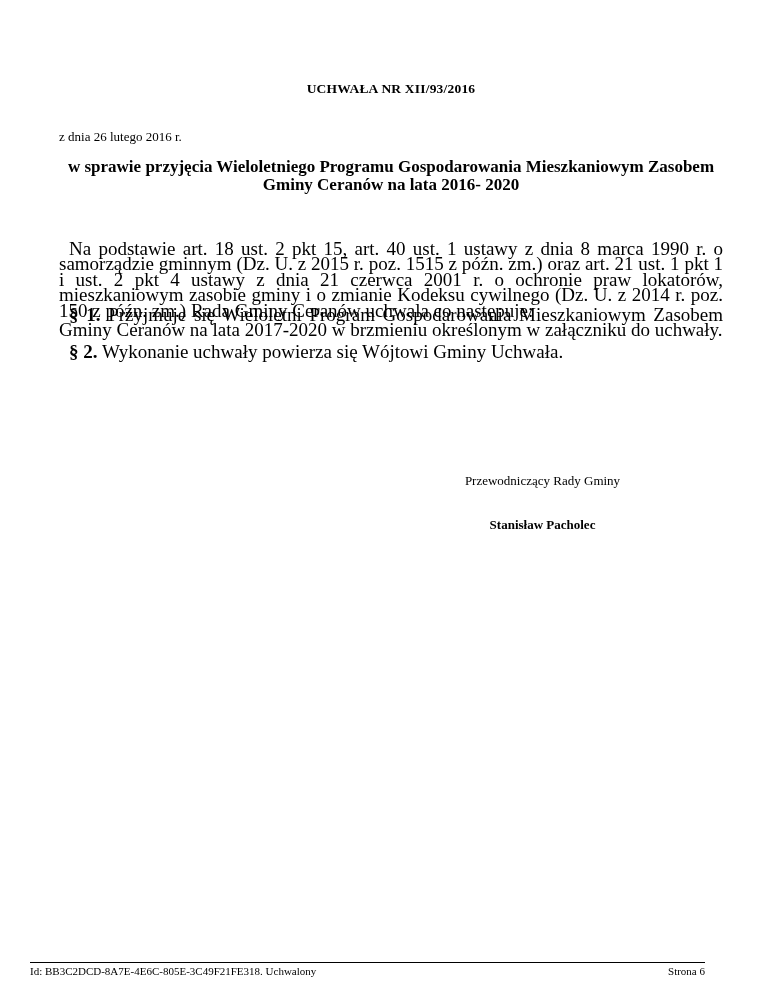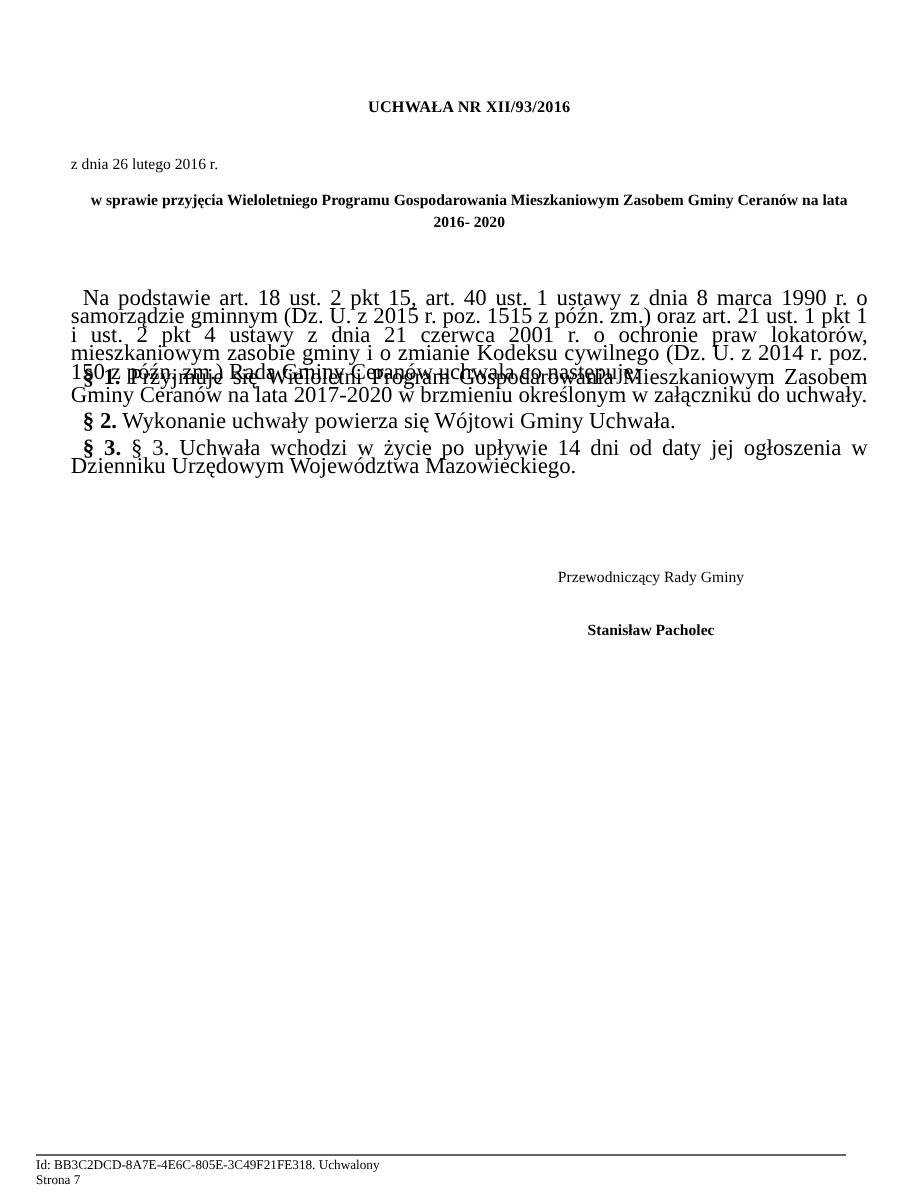--- a/index.html
+++ b/index.html
@@ -29,21 +29,21 @@
   .doc-date {
     top: 128px;
     text-align: left;
     font-size: 13px;
     line-height: 17px;
   }
   .doc-subject {
     top: 158px;
     text-align: center;
     font-weight: bold;
-    font-size: 13px;
+    font-size: 17px;
     line-height: 18px;
   }
   .para {
     margin: 0;
     font-size: 19px;
     line-height: 15.4px;
     text-align: justify;
     text-indent: 10px;
   }
   .para .lead { font-weight: bold; }
@@ -58,21 +58,20 @@
   .footer {
     top: 962px;
     left: 30px;
     width: 675px;
     border-top: 1px solid #000000;
     padding-top: 2px;
     display: flex;
     justify-content: space-between;
     font-size: 11px;
     line-height: 13px;
-    flex-direction: column;
   }
 </style>
 </head>
 <body>
 
 <div class="page">
 
   <div class="abs content-col doc-title">
     <div>UCHWAŁA NR XII/93/2016</div>
   </div>
@@ -80,24 +79,23 @@
   <div class="abs content-col doc-date">z dnia 26 lutego 2016 r.</div>
 
   <div class="abs content-col doc-subject">w sprawie przyjęcia Wieloletniego Programu Gospodarowania Mieszkaniowym Zasobem Gminy Ceranów na lata 2016- 2020</div>
 
   <p class="abs content-col para" style="top:241px">Na podstawie art. 18 ust. 2 pkt 15, art. 40 ust. 1 ustawy z dnia 8 marca 1990 r. o samorządzie gminnym (Dz. U. z 2015 r. poz. 1515 z późn. zm.) oraz art. 21 ust. 1 pkt 1 i ust. 2 pkt 4 ustawy z dnia 21 czerwca 2001 r. o ochronie praw lokatorów, mieszkaniowym zasobie gminy i o zmianie Kodeksu cywilnego (Dz. U. z 2014 r. poz. 150 z późn. zm.) Rada Gminy Ceranów uchwala co następuje:</p>
 
   <p class="abs content-col para" style="top:307px"><span class="lead">§ 1.</span> <span>Przyjmuje się Wieloletni Program Gospodarowania Mieszkaniowym Zasobem Gminy Ceranów na lata 2017-2020 w brzmieniu określonym w załączniku do uchwały.</span></p>
 
   <p class="abs content-col para" style="top:344px"><span class="lead">§ 2.</span> <span>Wykonanie uchwały powierza się Wójtowi Gminy Uchwała.</span></p>
 
-  <p class="abs content-col para" style="top:366px"><span class="lead">§ 3.</span> <span>§ 3. Uchwała wchodzi w życie po upływie 14 dni od daty jej ogłoszenia w Dzienniku Urzędowym Województwa Mazowieckiego.</span></p>
 
   <div class="abs sig" style="top:473px">Przewodniczący Rady Gminy</div>
 
   <div class="abs sig sig-name" style="top:517px">Stanisław Pacholec</div>
 
   <div class="abs footer">
     <span>Id: BB3C2DCD-8A7E-4E6C-805E-3C49F21FE318. Uchwalony</span>
-    <span>Strona 7</span>
+    <span>Strona 6</span>
   </div>
 
 </div>
 
 </body></html>

